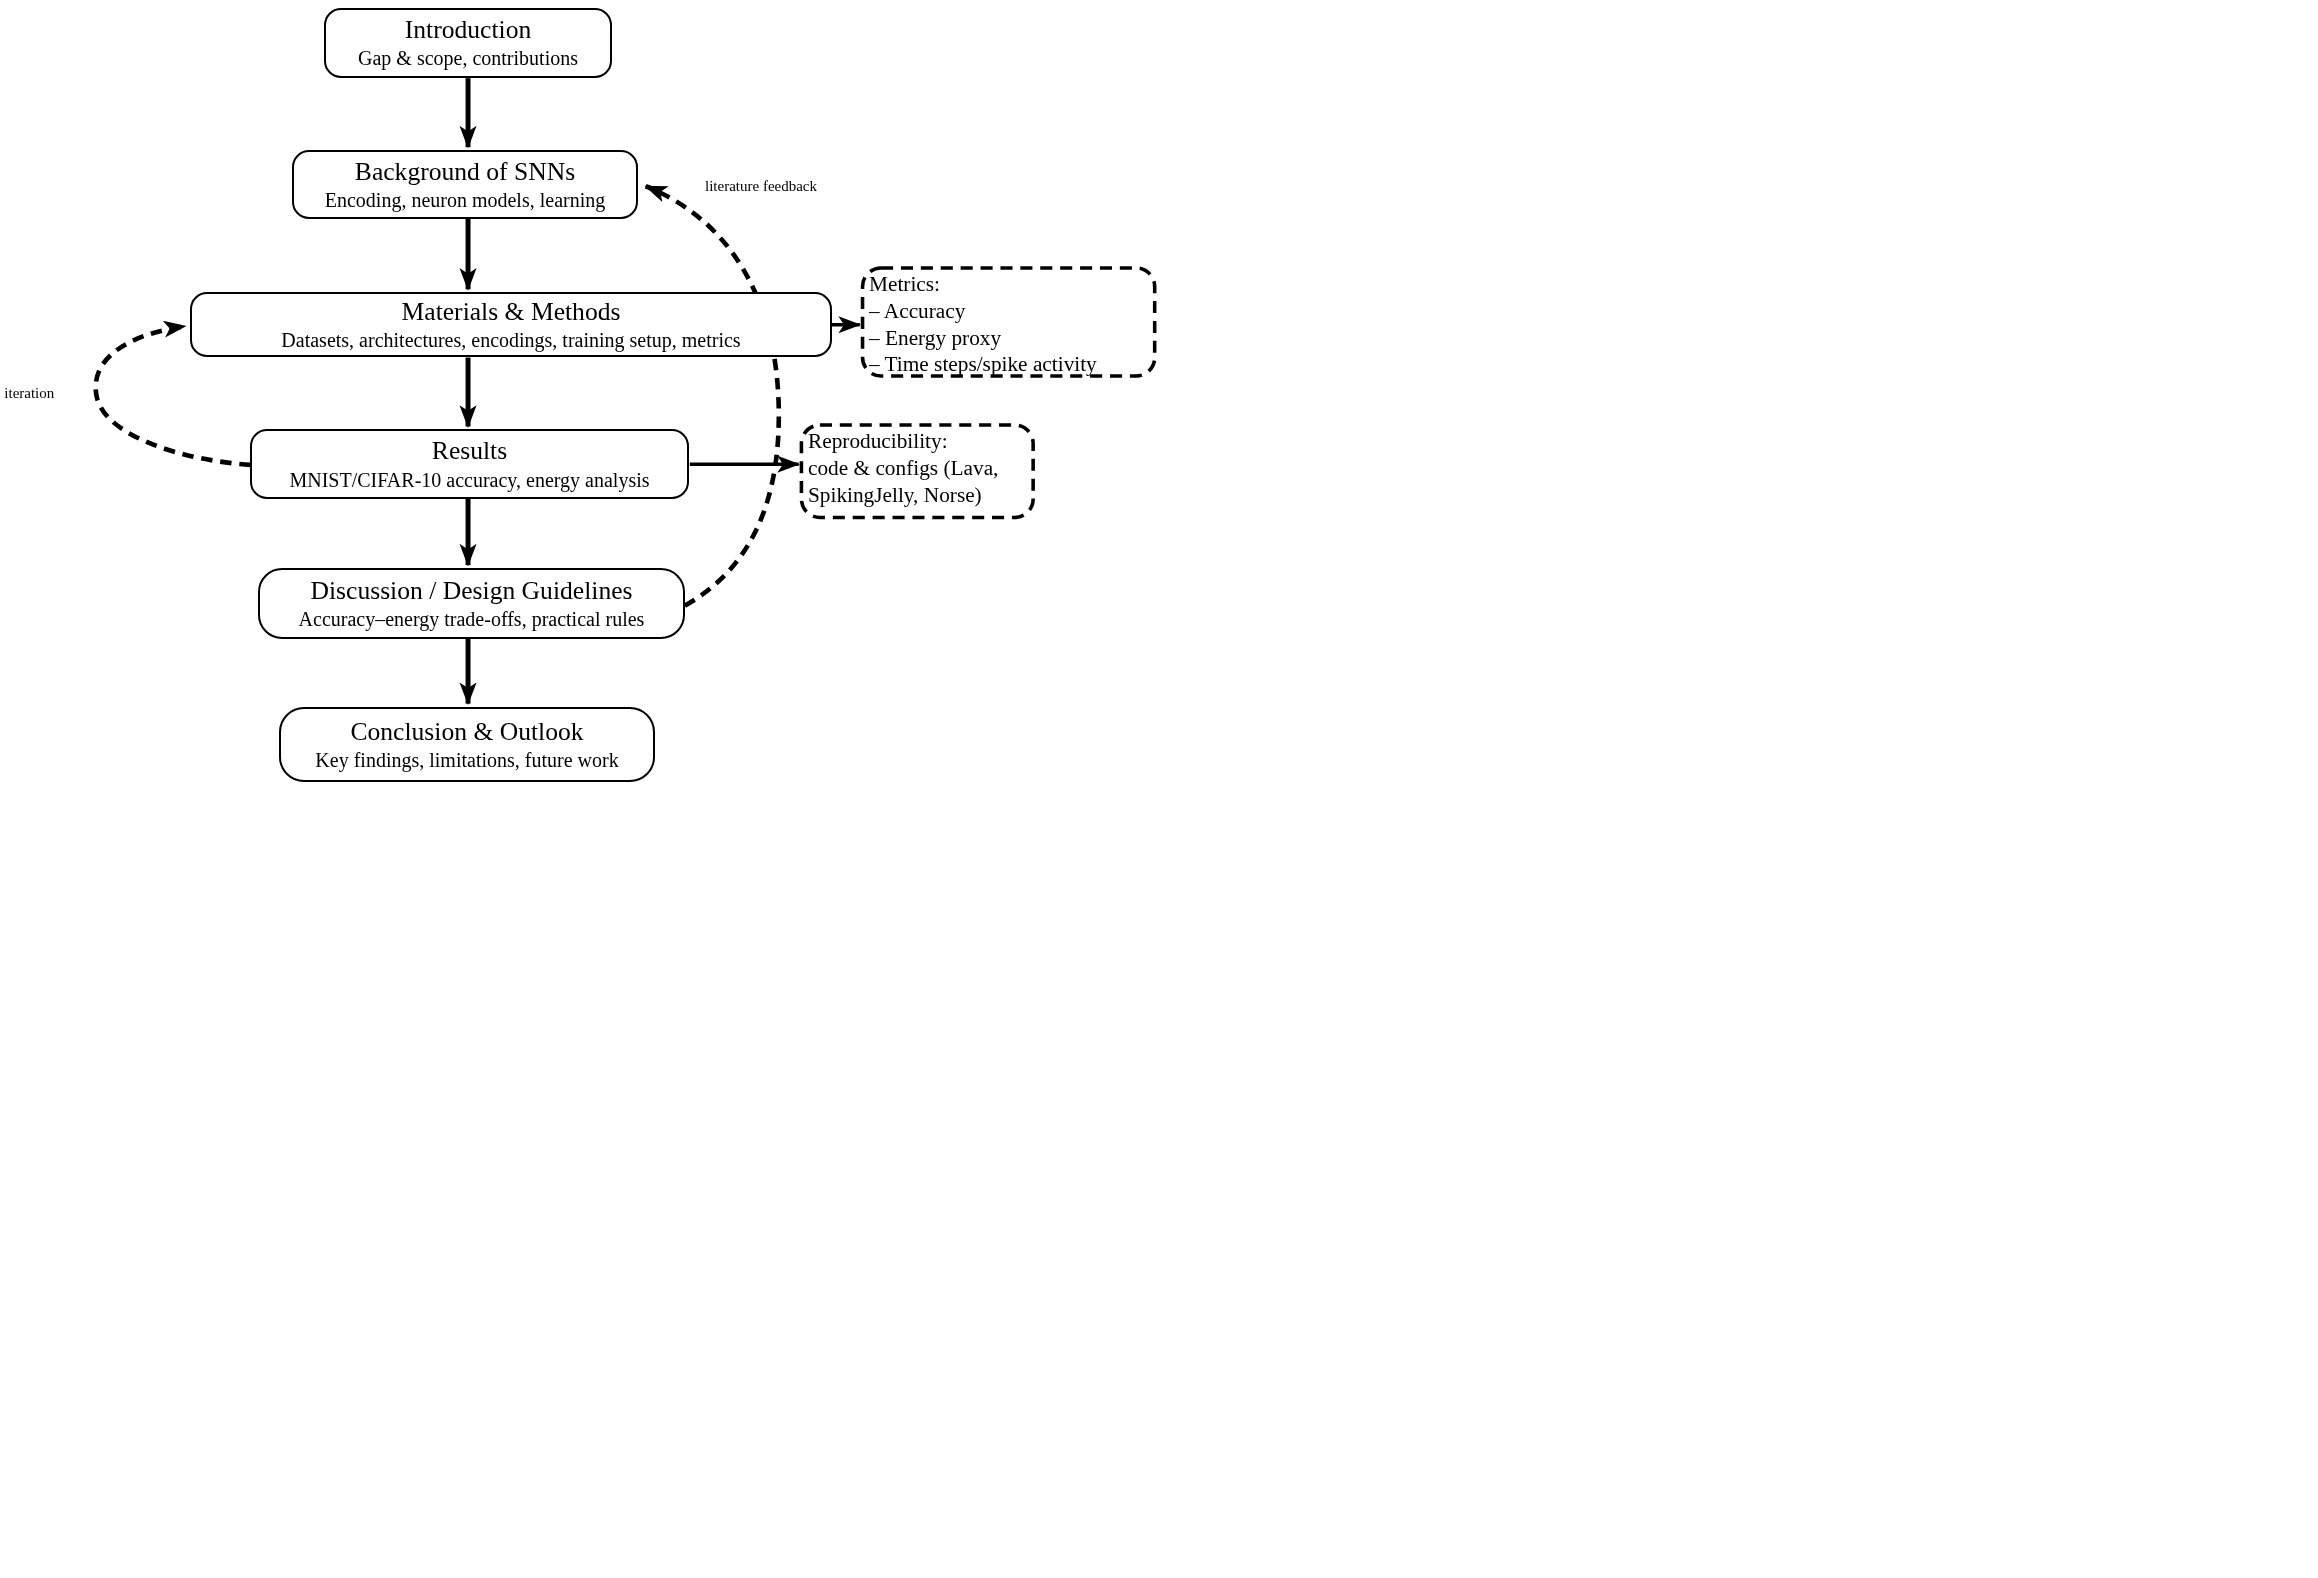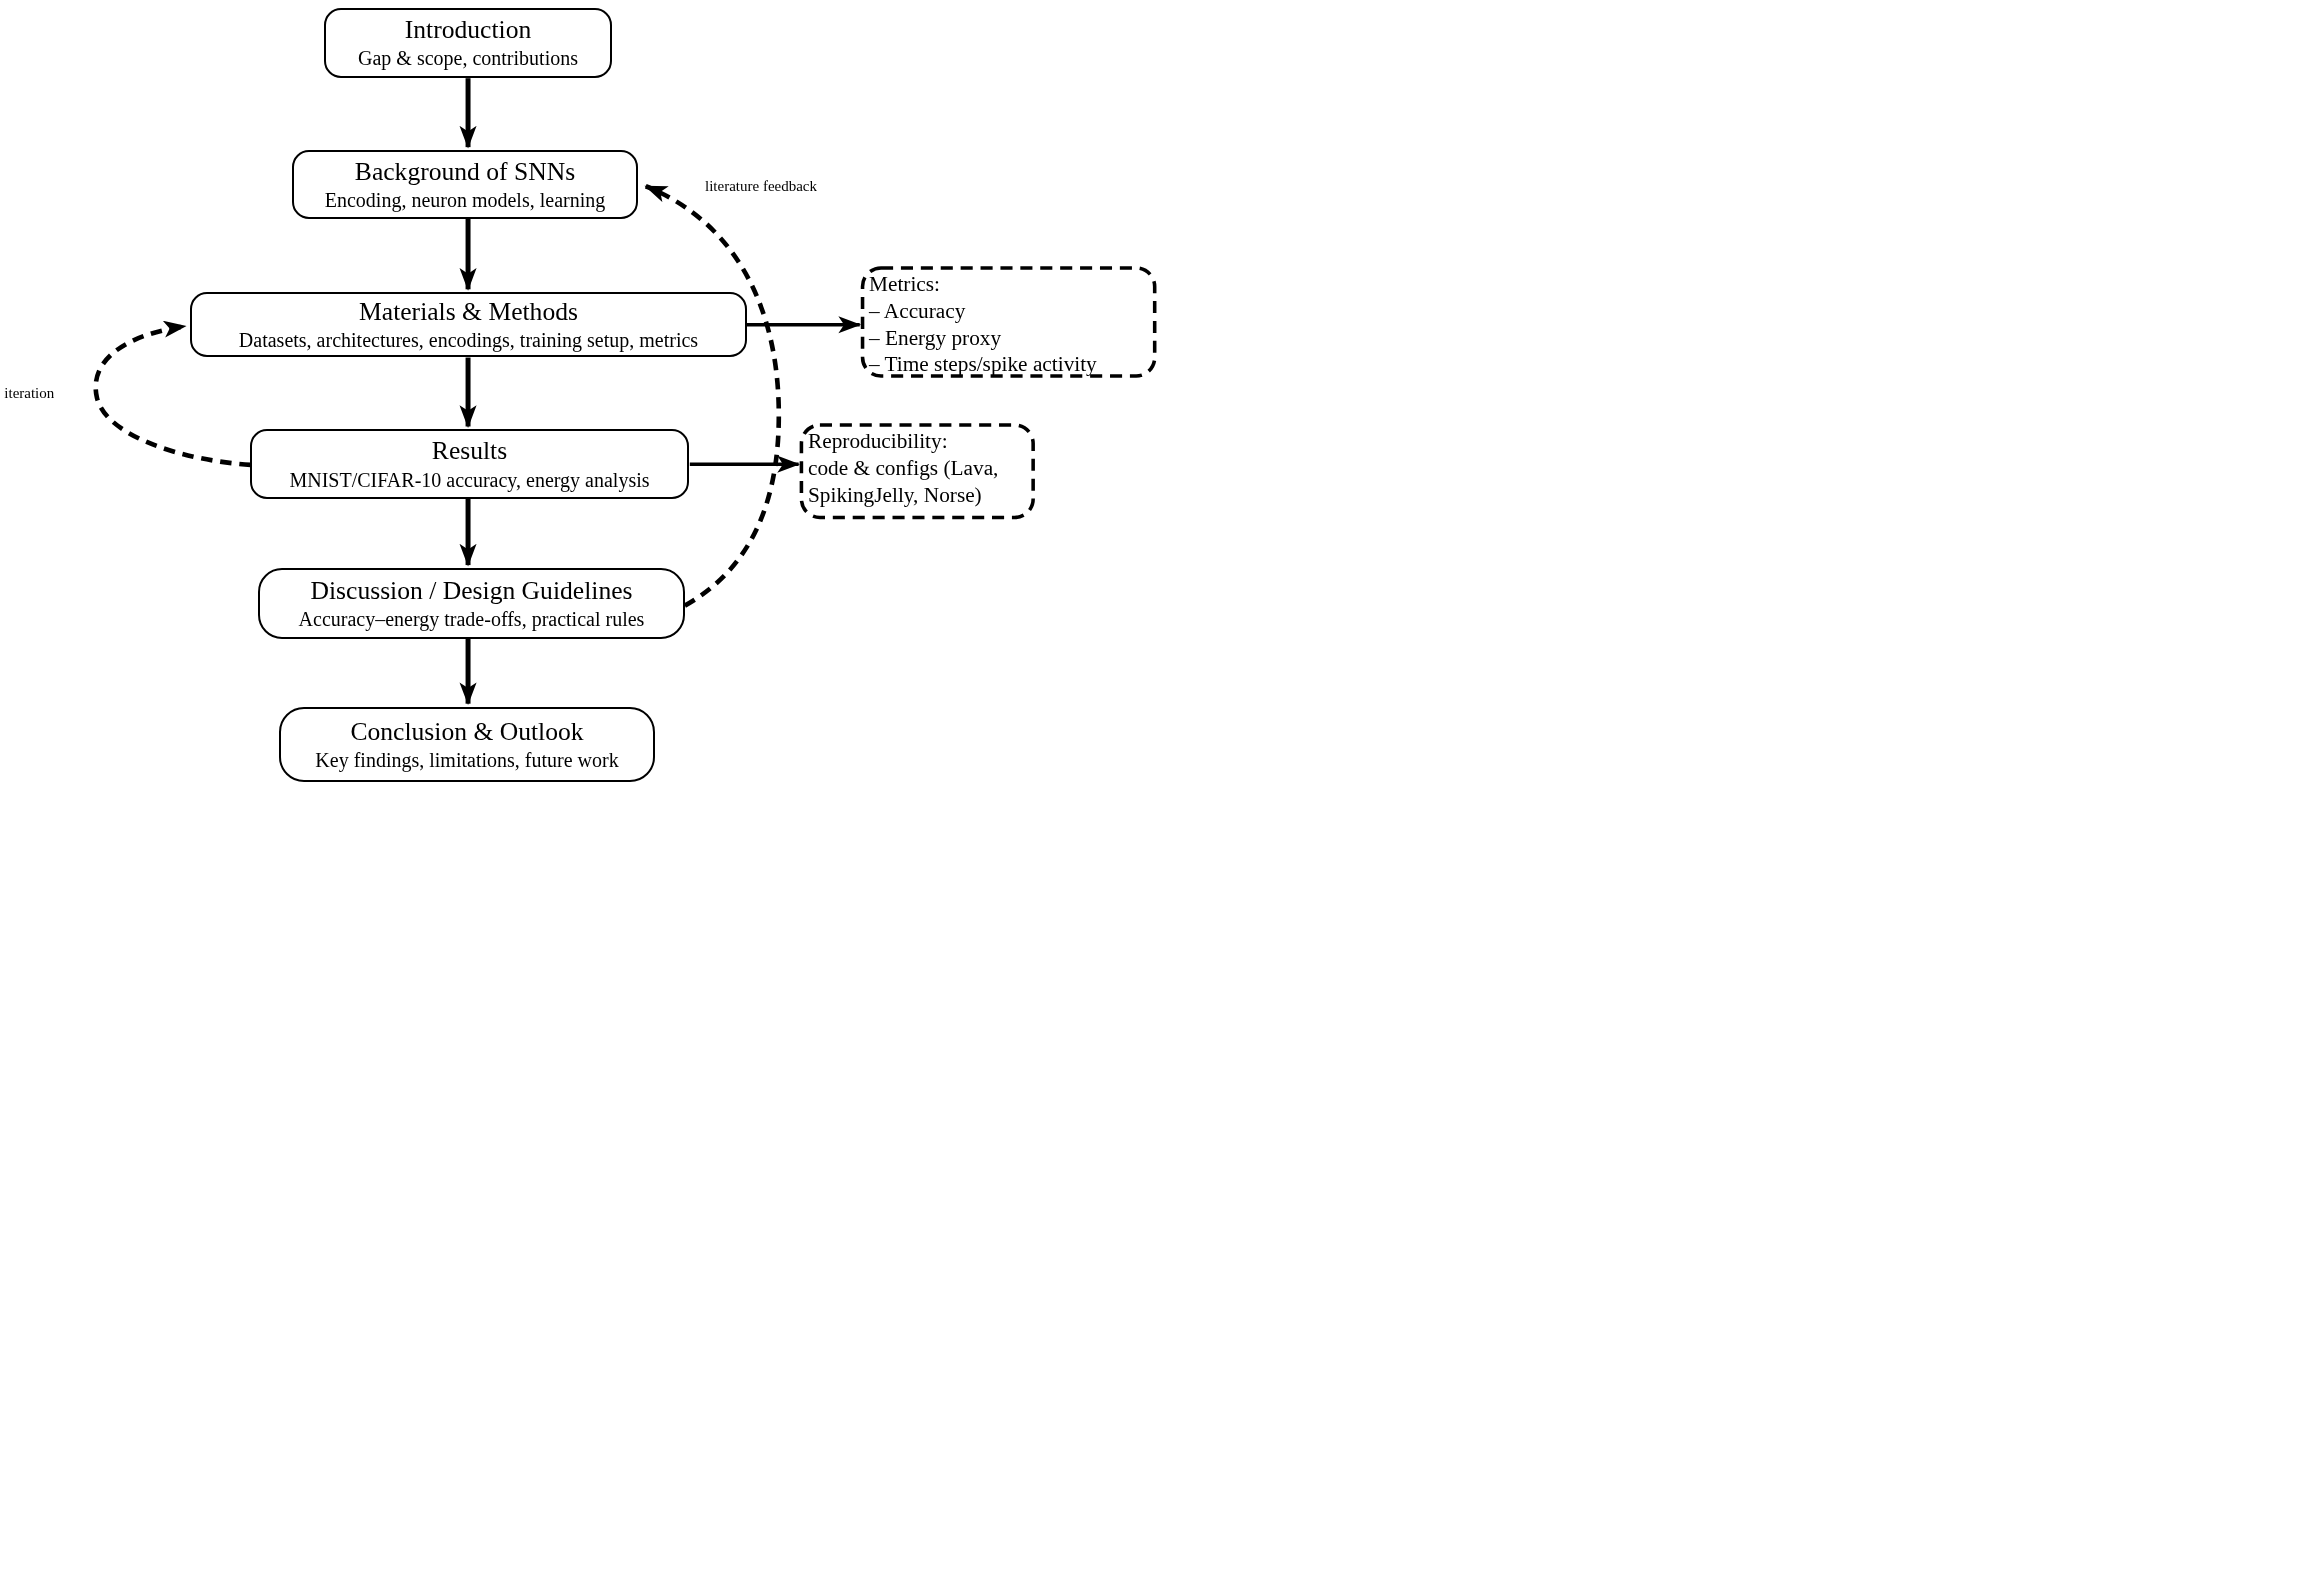--- a/index.html
+++ b/index.html
@@ -92,21 +92,21 @@
   <div class="node" style="left:324px; top:7.8px; width:288px; height:70px;">
     <div class="node-title">Introduction</div>
     <div class="node-sub">Gap &amp; scope, contributions</div>
   </div>
 
   <div class="node" style="left:292px; top:150px; width:346px; height:69px;">
     <div class="node-title">Background of SNNs</div>
     <div class="node-sub">Encoding, neuron models, learning</div>
   </div>
 
-  <div class="node" style="left:190px; top:292px; width:557px; height:65px;">
+  <div class="node" style="left:190px; top:292px; width:642px; height:65px;">
     <div class="node-title">Materials &amp; Methods</div>
     <div class="node-sub">Datasets, architectures, encodings, training setup, metrics</div>
   </div>
 
   <div class="node" style="left:250px; top:429px; width:439px; height:70px;">
     <div class="node-title">Results</div>
     <div class="node-sub">MNIST/CIFAR-10 accuracy, energy analysis</div>
   </div>
 
   <div class="node" style="left:258px; top:568px; width:427px; height:71px;border-radius:24px;">

